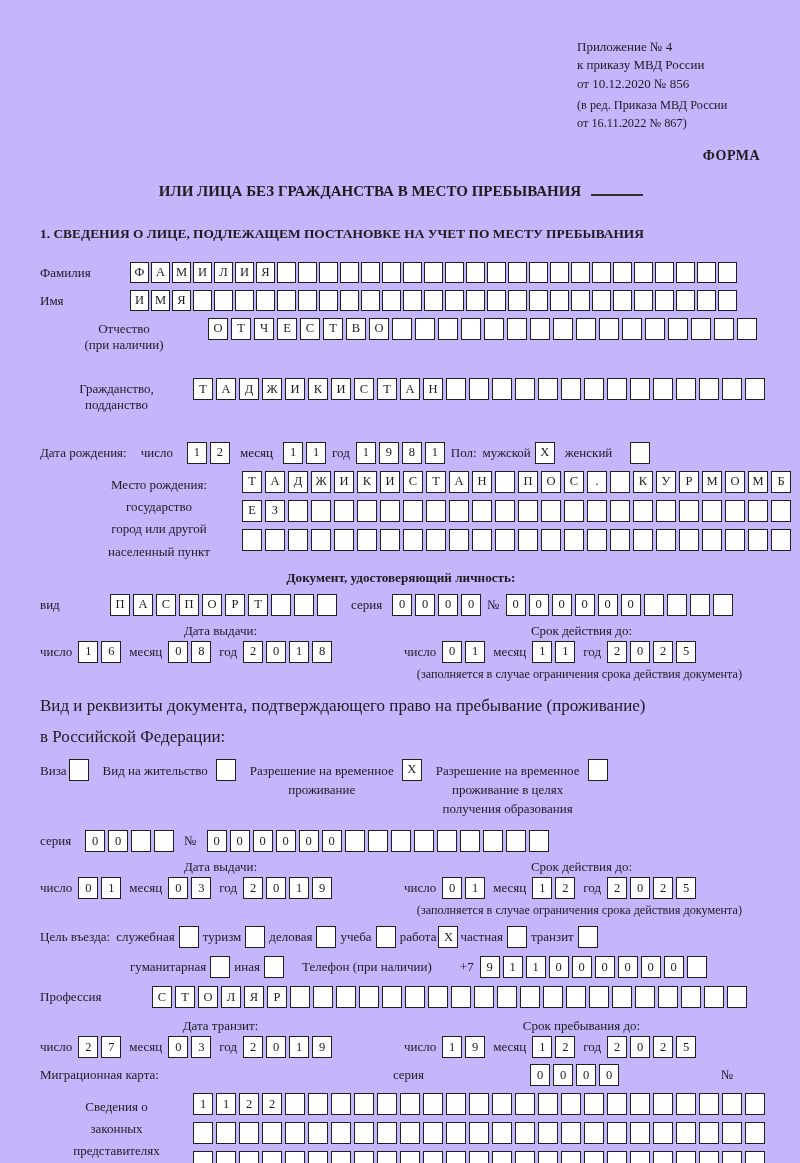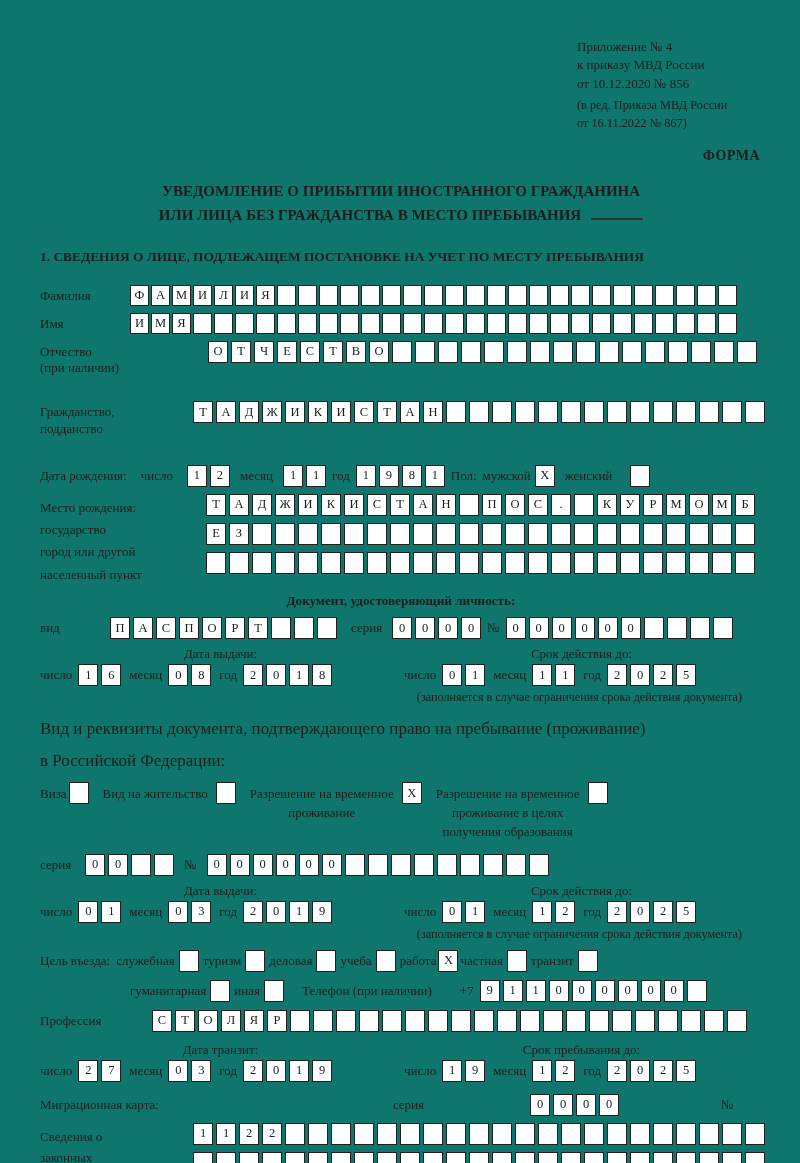--- a/index.html
+++ b/index.html
@@ -1,36 +1,36 @@
 <!DOCTYPE html>
 <html><head>
 <meta charset="utf-8">
 <style>
   * { margin:0; padding:0; box-sizing:border-box; }
   body { background:#ffffff; font-family:"Liberation Serif","DejaVu Serif",serif; color:#1c1c1c; }
-  .page { position:relative; width:800px; height:1163px; background:#0f766e; overflow:hidden;
+  .page { position:relative; width:800px; height:1163px; background:#c4b5fd; overflow:hidden;
           padding:38px 38px 0 40px; font-size:13px; }
 
   .appendix-wrap { width:100%; display:flex; justify-content:flex-end; }
   .appendix { width:185px; text-align:left; }
   .appendix .apx { white-space:pre-line; font-size:13px; line-height:1.42; }
   .appendix .rev { white-space:pre-line; font-size:12.3px; line-height:1.42; margin-top:4px; }
 
   .forma { text-align:right; font-weight:bold; font-size:14px; letter-spacing:.5px; margin-top:16px; padding-right:2px; }
 
   .title { text-align:center; font-weight:bold; font-size:15px; line-height:1.55; margin-top:16px; }
   .blank-line { display:inline-block; width:52px; border-bottom:2px solid #333; margin-left:10px; vertical-align:baseline; }
 
   .section-title { font-weight:bold; font-size:13.4px; margin-top:22px; }
 
   .form-body { margin-top:20px; }
 
   .row { display:flex; align-items:flex-start; margin-bottom:7px; }
   .lbl { font-size:13px; line-height:1.25; padding-top:3px; flex:none; }
-  .prelbl { white-space:pre-line; }
+  .prelbl { white-space:pre-line;text-align:center; }
   .slbl { font-size:13px; padding-top:3px; flex:none; }
 
   .cells { display:flex; flex:none; gap:3px; }
   .cell { flex:none; width:20px; height:22px; border:1.6px solid #1f1f1f; display:flex;
           align-items:center; justify-content:center; font-size:12.5px; background:#fff; }
   .cells.n { gap:2px; }
   .cells.n .cell { width:19px; height:21px; }
   .cb { margin:0 4px; }
 
   .w90  { width:90px; }
@@ -77,21 +77,20 @@
 к приказу МВД России
 от 10.12.2020 № 856</div>
       <div class="rev">(в ред. Приказа МВД России
 от 16.11.2022 № 867)</div>
     </div>
   </div>
 
   <div class="forma">ФОРМА</div>
 
   <div class="title">
-    <div>УВЕДОМЛЕНИЕ О ПРИБЫТИИ ИНОСТРАННОГО ГРАЖДАНИНА</div>
     <div>
       <span>ИЛИ ЛИЦА БЕЗ ГРАЖДАНСТВА В МЕСТО ПРЕБЫВАНИЯ</span><span class="blank-line"></span>
     </div>
   </div>
 
   <div class="section-title">1. СВЕДЕНИЯ О ЛИЦЕ, ПОДЛЕЖАЩЕМ ПОСТАНОВКЕ НА УЧЕТ ПО МЕСТУ ПРЕБЫВАНИЯ</div>
 
   <div class="form-body">
 
     <div class="row">
@@ -256,21 +255,21 @@
       <span class="slbl" style="padding:0;">Пол:</span>
       <span class="gap6"></span>
       <span class="slbl" style="padding:0;">мужской</span>
       <span class="cell cb">X</span>
       <span class="gap6"></span>
       <span class="slbl" style="padding:0;">женский</span>
       <span class="gap14"></span>
       <span class="cell cb"></span>
     </div>
 
-    <div class="row" style="margin-top:4px;">
+    <div class="row" style="margin-top:4px;margin-left:36px;">
       <div class="lbl prelbl w165" style="line-height:1.72;">Место рождения:
 государство
 город или другой
 населенный пункт</div>
       <div>
         <div class="cells" style="margin-bottom:7px;">
             <span class="cell">Т</span>
             <span class="cell">А</span>
             <span class="cell">Д</span>
             <span class="cell">Ж</span>
@@ -654,21 +653,21 @@
         <span class="slbl">год</span>
         <span class="cells">
             <span class="cell">2</span>
             <span class="cell">0</span>
             <span class="cell">2</span>
             <span class="cell">5</span>
           </span>
       </div>
     </div>
 
-    <div class="row" style="margin-top:12px;gap:48px;">
+    <div class="row" style="margin-top:6px;gap:48px;">
       <span class="slbl">Миграционная карта:</span>
       <span class="gap14"></span>
         <span class="gap14"></span>
         <span class="gap14"></span>
       <span class="slbl">серия</span>
       <span class="gap10"></span>
       <span class="cells">
           <span class="cell">0</span>
           <span class="cell">0</span>
           <span class="cell">0</span>

